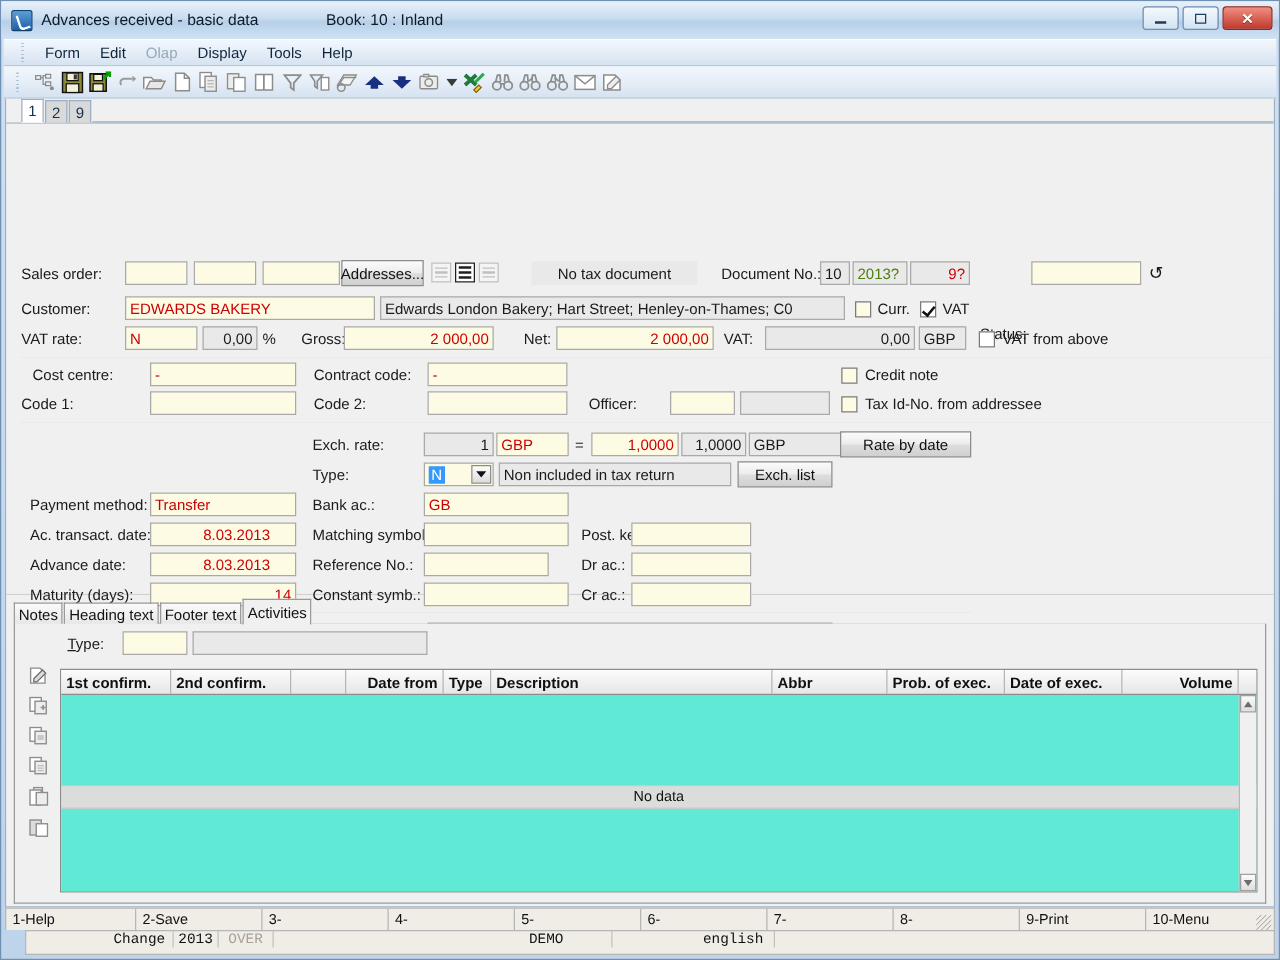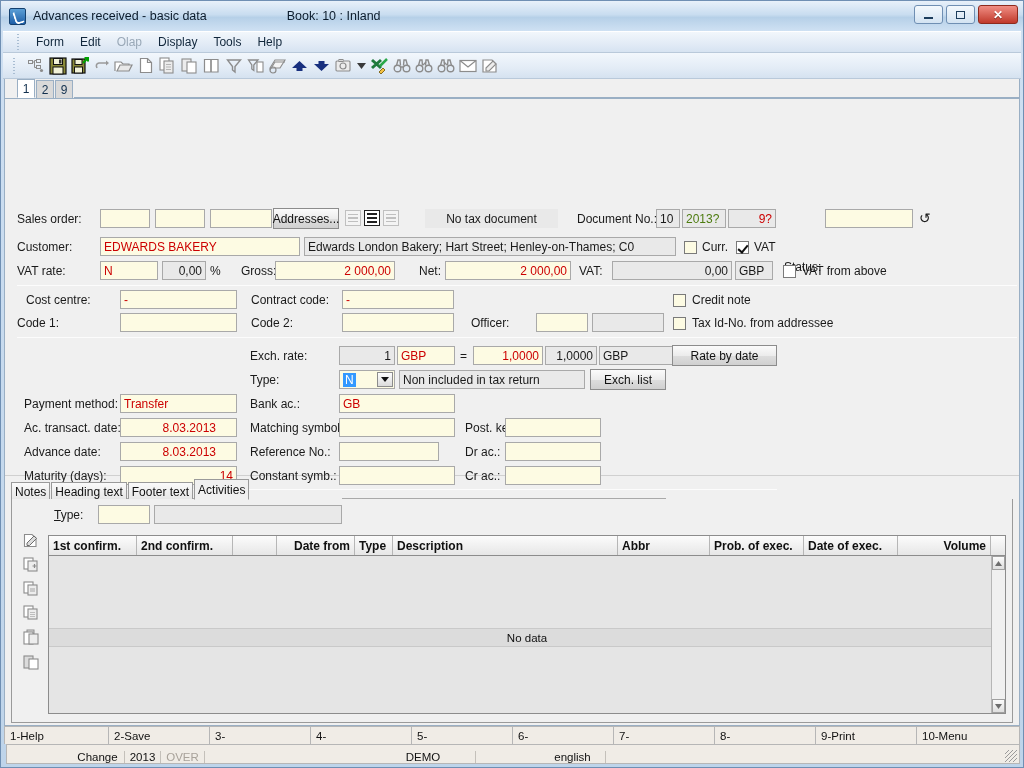--- a/index.html
+++ b/index.html
@@ -29,21 +29,21 @@
     background: linear-gradient(180deg,#5b9fd6,#1f5fa8);
     border: 1px solid #14406f; border-radius: 2px;
     margin-right: 7px; position: relative;
   }
   .title-icon:after {
     content:""; position:absolute; left:4px; top:2px; width:7px; height:11px;
     border:2px solid #fff; border-top:none; border-right:none;
     transform: rotate(-18deg); border-radius: 0 0 0 4px;
   }
   .title-text { font-size: 12.5px; color:#0b1b2b; }
-  .title-book { font-size: 12.5px; color:#0b1b2b; margin-left: 80px; }
+  .title-book { font-size: 12.5px; color:#0b1b2b; margin-left: 54px; }
   .win-buttons { position:absolute; right:5px; top:4px; display:flex; gap:3px; }
   .win-btn {
     width: 29px; height: 19px; border:1px solid #6f8fb3; border-radius:3px;
     background: linear-gradient(180deg,#f4f9fd,#d3e3f2);
     display:flex; align-items:center; justify-content:center;
   }
   .win-btn.close { background: linear-gradient(180deg,#f08e84,#c0392b); border-color:#8d2a1d; width:40px;}
   .glyph-min { width:9px; height:2px; background:#1c3d5c; margin-top:6px; }
   .glyph-max { width:9px; height:8px; border:1.5px solid #1c3d5c; }
   .glyph-close { color:#fff; font-size:12px; font-weight:bold; font-family:"Liberation Sans",sans-serif; text-shadow:0 1px 0 #7a1d12;}
@@ -132,38 +132,38 @@
   .tabfill { flex:1 1 auto; height:18px; border-bottom:1px solid #9a9a9a; }
   .tabbody { flex:1 1 auto; border:1px solid #9a9a9a; border-top:none; background:#f0f0f0;
              margin-top:-1px; position:relative; padding-top:6px; }
   .gridwrap { position:absolute; left:36px; right:6px; top:36px; bottom:8px;
               border:1px solid #8c8c8c; background:#fdfbe3; display:flex; flex-direction:column;}
   .gridhead { flex:0 0 20px; height:20px; display:flex;
      background: linear-gradient(180deg,#fcfcfc,#e6e6e6); border-bottom:1px solid #8c8c8c; }
   .gh { font-size:12px; font-weight:bold; color:#101010; display:flex; align-items:center;
         border-right:1px solid #b6b6b6; padding:0 4px; overflow:hidden; white-space:nowrap; }
   .gh.r { justify-content:flex-end; }
-  .gridbody { flex:1 1 auto; position:relative; background:#e5e5e5; }
+  .gridbody { flex:1 1 auto; position:relative; background:#5eead4; }
   .nodata { position:absolute; left:0; right:0; top:72px; height:19px; background:#dcdcdc;
             display:flex; align-items:center; justify-content:center; font-size:11.5px; color:#101010;
             border-top:1px solid #c9c9c9; border-bottom:1px solid #c9c9c9;}
   .vscroll { position:absolute; right:0; top:0; bottom:0; width:14px; background:#f0f0f0;
              border-left:1px solid #b6b6b6; }
   .vs-btn { height:14px; background: linear-gradient(180deg,#fbfbfb,#dedede); border:1px solid #a0a0a0;
             display:flex; align-items:center; justify-content:center; }
   .sideicons { position:absolute; left:6px; top:34px; width:26px; display:flex; flex-direction:column;
                gap:6px; align-items:center; }
 
   
   .fkeys { flex:0 0 18px; height:18px; display:flex; background:#f0ece6; margin:0 3px;
            border:1px solid #b6b6b6; border-bottom:none; }
   .fkey { border-right:1px solid #b6b6b6; font-size:11.5px; color:#111; display:flex; align-items:center;
           padding-left:5px; }
-  .statusbar { flex:0 0 20px; height:20px; display:flex; background:#f0ece6; margin:0 3px 3px 5px;
-               border:1px solid #b6b6b6; align-items:flex-end;}
+  .statusbar { flex:0 0 20px; height:20px; display:flex; background:#f0ece6; margin:0 3px 3px 19px;
+               border:1px solid #b6b6b6; align-items:flex-start;font-family:Liberation Mono, monospace;}
   .sb { border-right:1px solid #c4c0ba; font-size:11.5px; color:#111; display:flex; align-items:center;
         justify-content:center; }
   .sb.dim { color:#a8a29a; }
   .resizer { position:absolute; right:6px; bottom:6px; width:12px; height:12px;
      background-image:
        linear-gradient(135deg, transparent 45%, #9a9a9a 45%, #9a9a9a 55%, transparent 55%);
      background-size:4px 4px; }
 </style>
 </head>
 <body>

